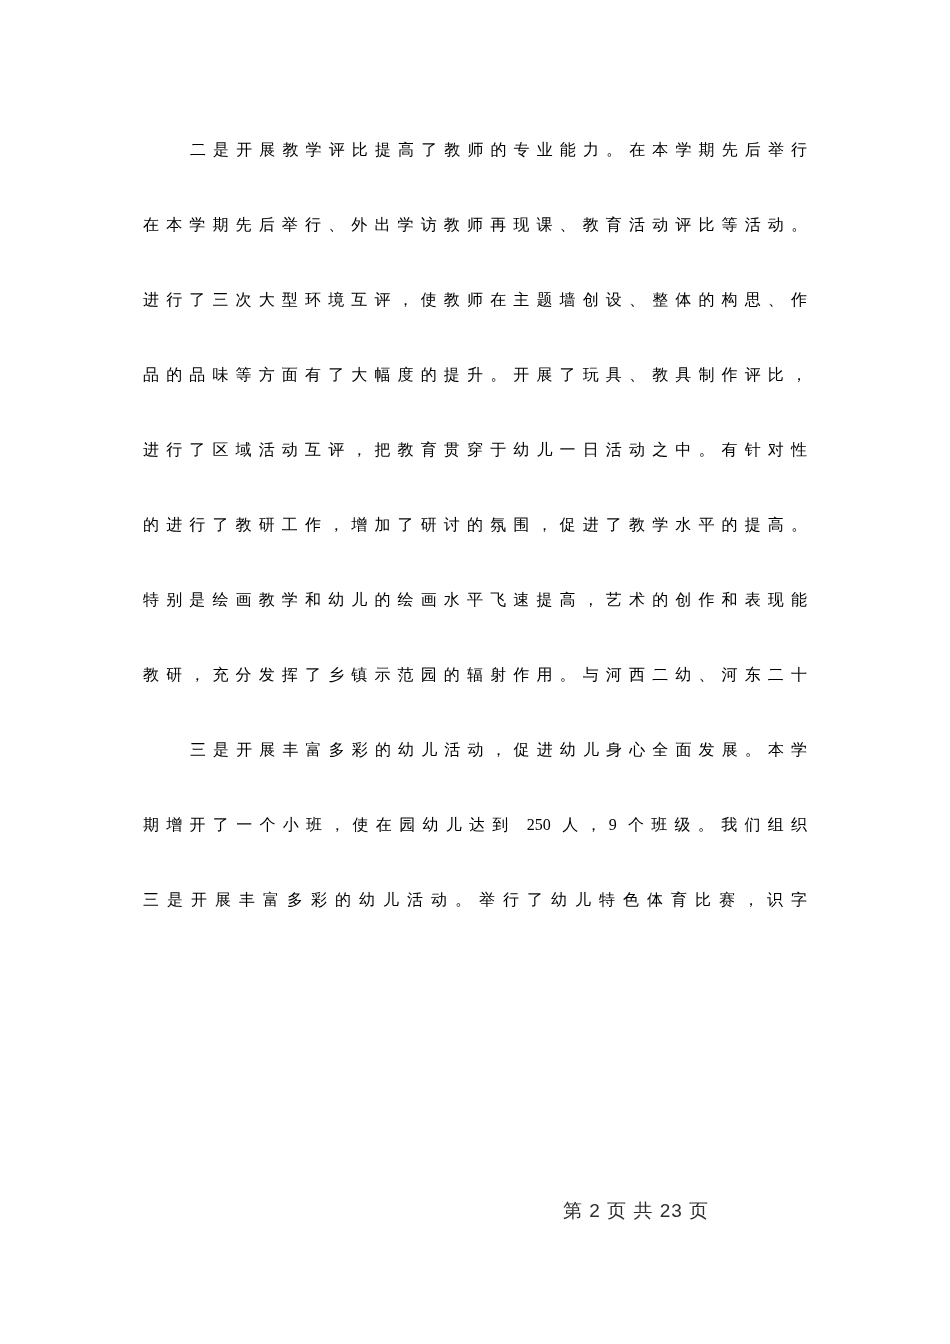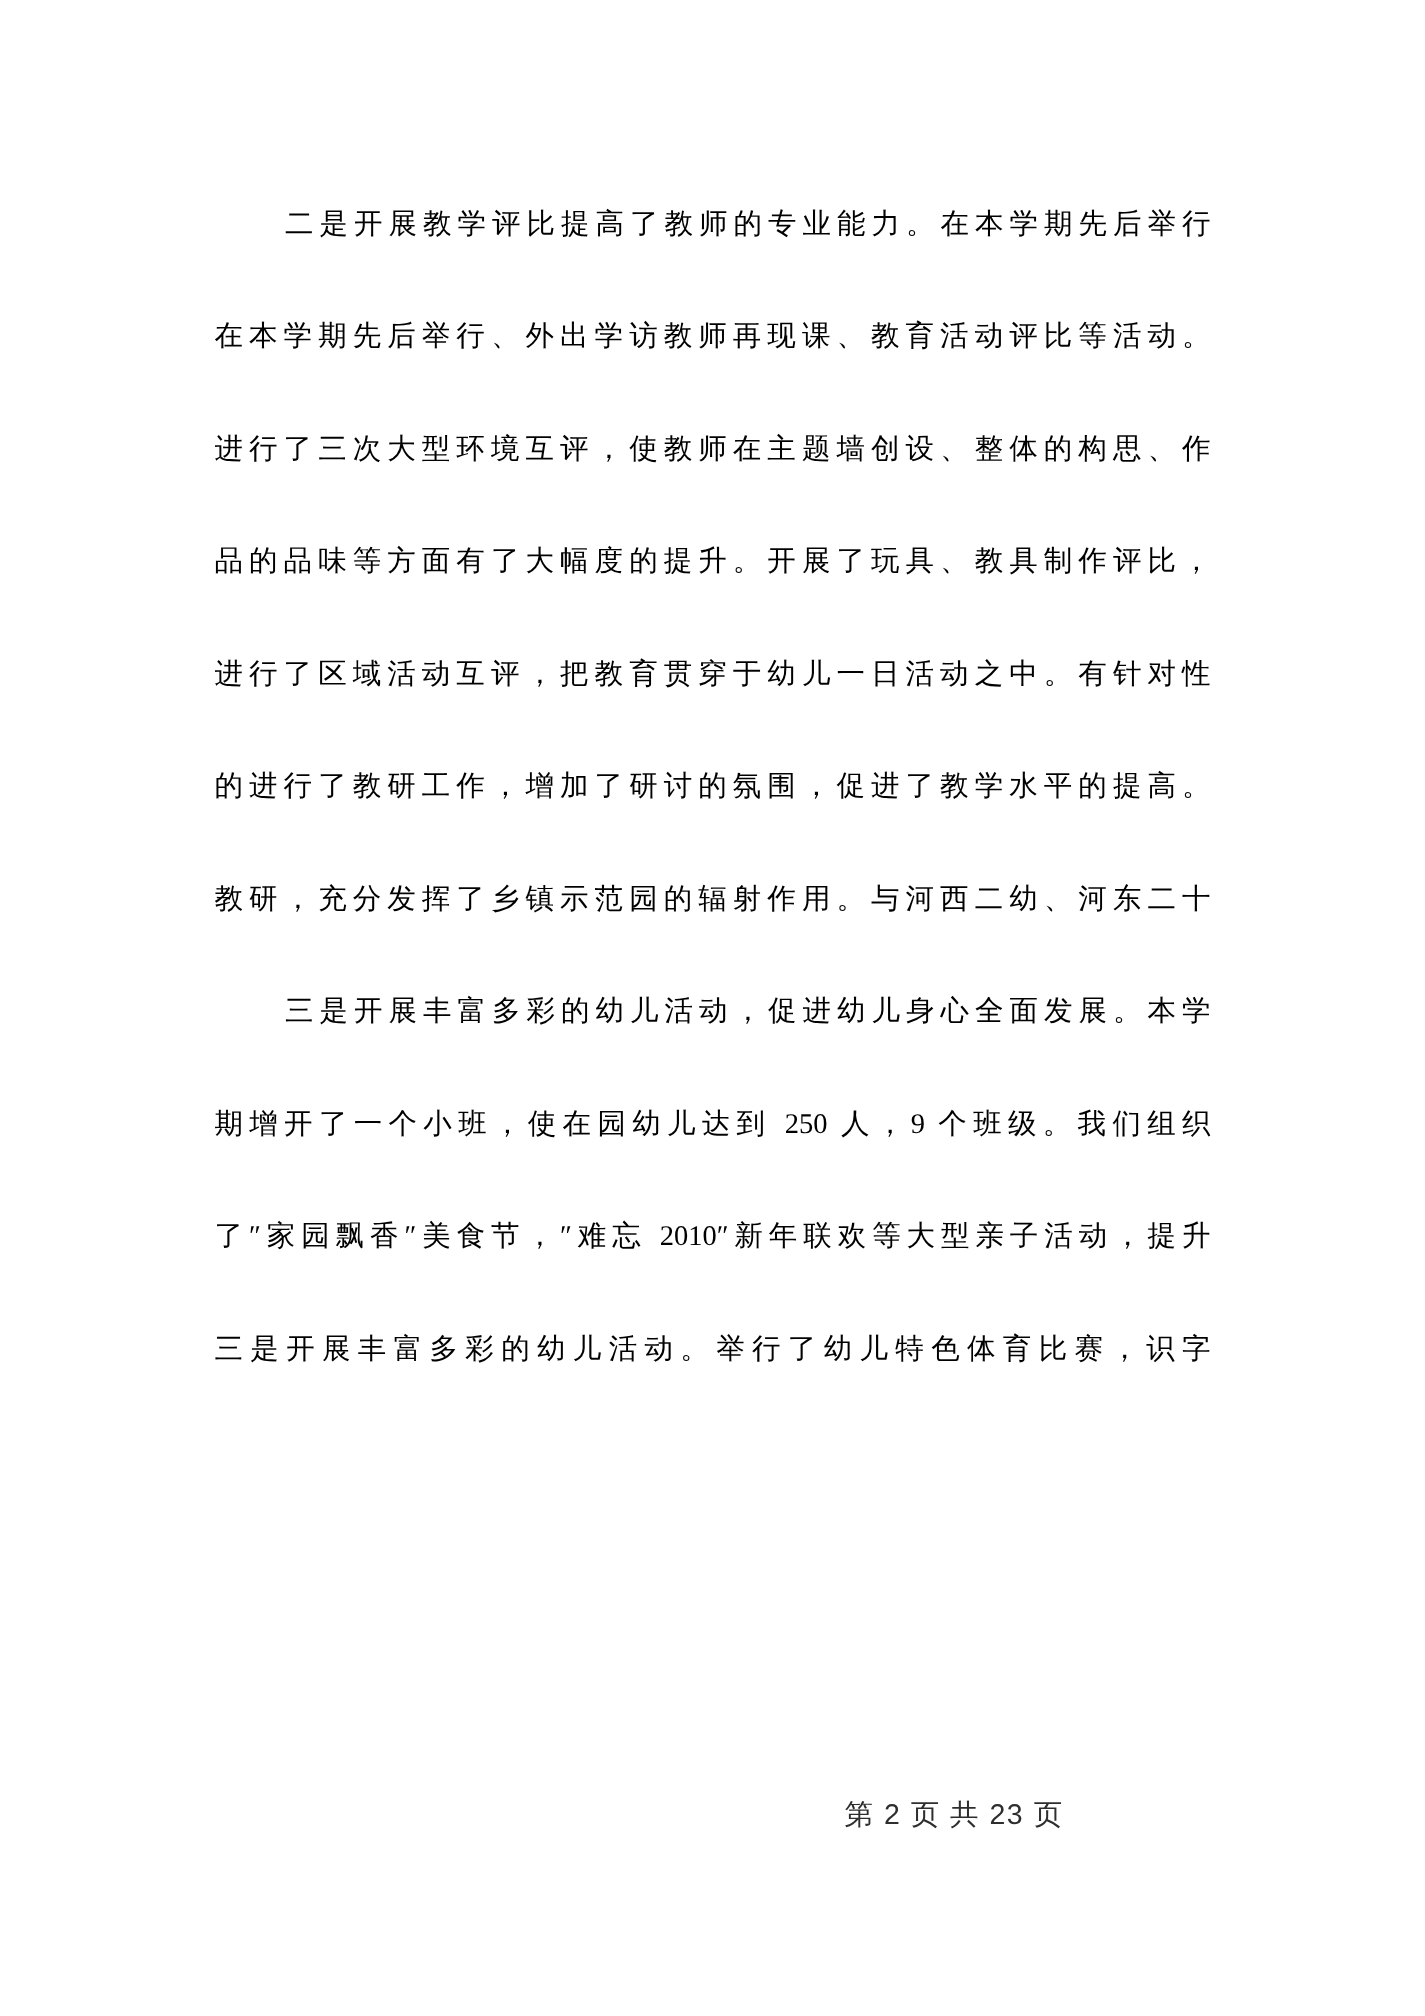--- a/index.html
+++ b/index.html
@@ -21,21 +21,21 @@
     top: 112px;
     width: 664px;
   }
   .paragraph {
     margin: 0;
     padding: 0;
   }
   .line {
     height: 75px;
     line-height: 75px;
-    font-size: 19px;
+    font-size: 16px;
     color: #000000;
     text-align: justify;
     text-align-last: justify;
     overflow: hidden;
     white-space: nowrap;
   }
   .line.indent {
     text-indent: 47px;
   }
   .line.short-last {
@@ -59,23 +59,23 @@
 <div class="page">
   <div class="doc-body">
 
   <div class="paragraph">
         <div class="line indent">二是开展教学评比提高了教师的专业能力。在本学期先后举行</div>
         <div class="line">在本学期先后举行、外出学访教师再现课、教育活动评比等活动。</div>
         <div class="line">进行了三次大型环境互评，使教师在主题墙创设、整体的构思、作</div>
         <div class="line">品的品味等方面有了大幅度的提升。开展了玩具、教具制作评比，</div>
         <div class="line">进行了区域活动互评，把教育贯穿于幼儿一日活动之中。有针对性</div>
         <div class="line">的进行了教研工作，增加了研讨的氛围，促进了教学水平的提高。</div>
+        <div class="line">特别是绘画教学和幼儿的绘画水平飞速提高，艺术的创作和表现能</div>
         <div class="line">教研，充分发挥了乡镇示范园的辐射作用。与河西二幼、河东二十</div>
       </div>
       <div class="paragraph">
         <div class="line indent">三是开展丰富多彩的幼儿活动，促进幼儿身心全面发展。本学</div>
         <div class="line">期增开了一个小班，使在园幼儿达到 250 人，9 个班级。我们组织</div>
-        <div class="line">了″家园飘香″美食节，″难忘 2010″新年联欢等大型亲子活动，提升</div>
         <div class="line">三是开展丰富多彩的幼儿活动。举行了幼儿特色体育比赛，识字</div>
       </div>
     </div>
   <div class="page-footer">第 2 页 共 23 页</div>
 </div>
 
 </body></html>

